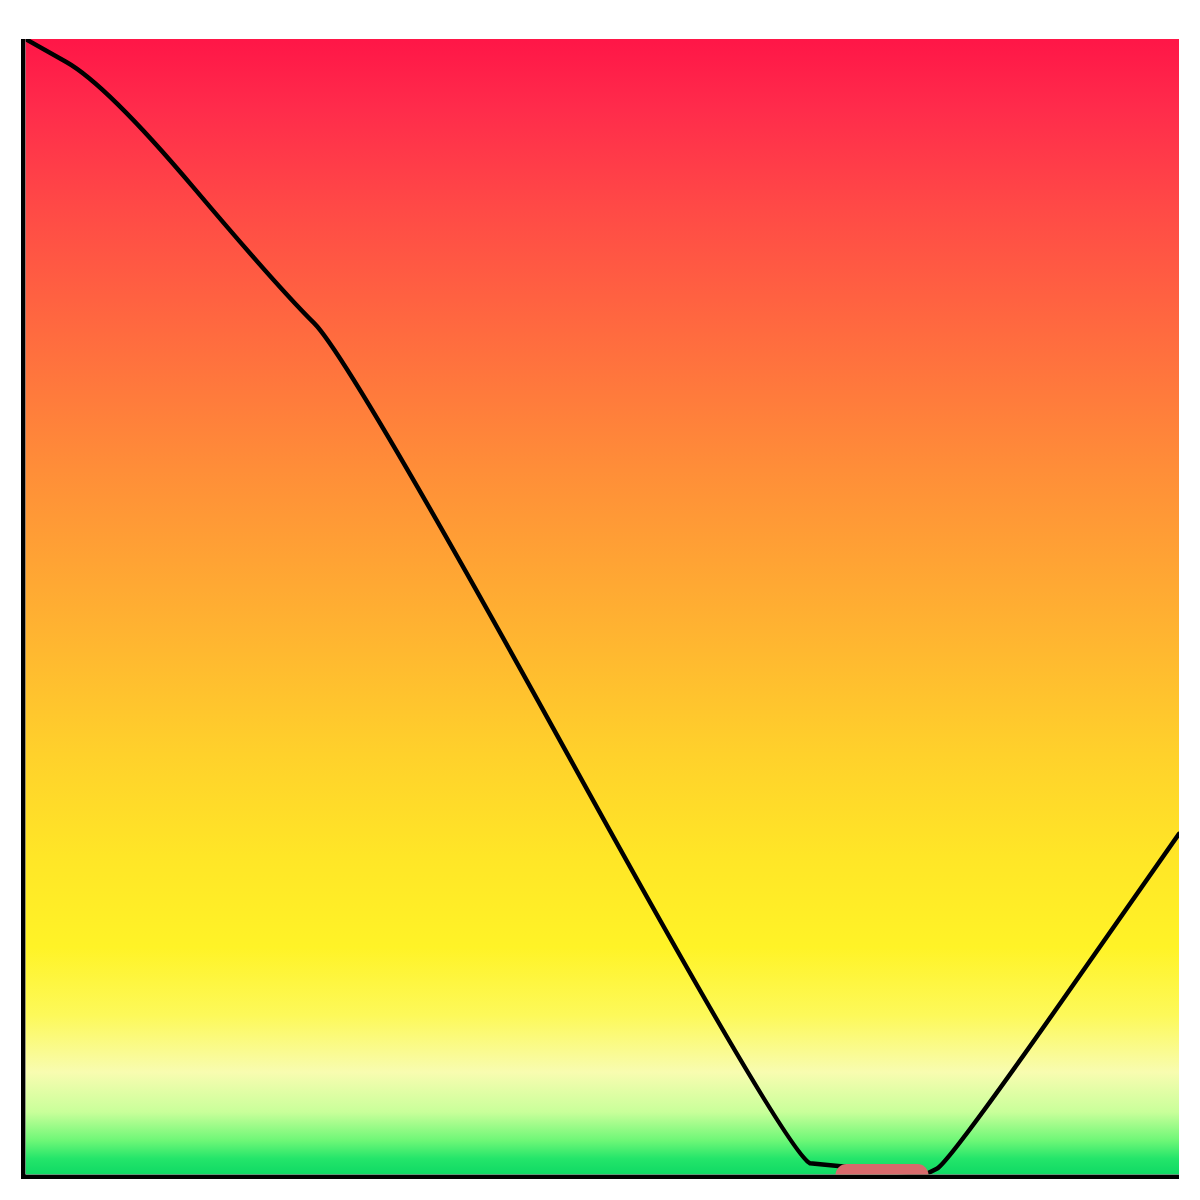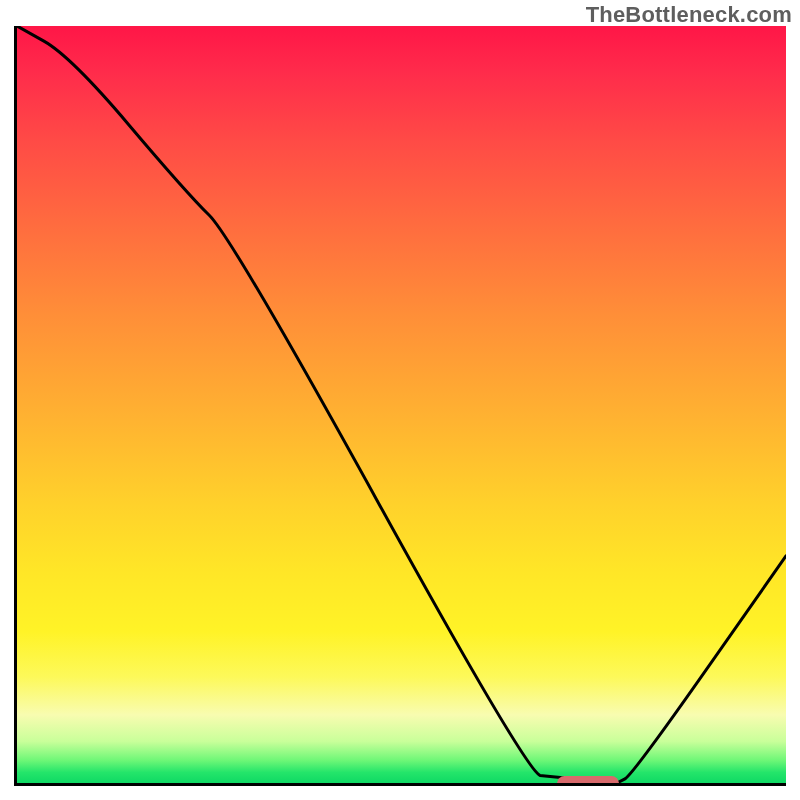--- a/index.html
+++ b/index.html
@@ -62,21 +62,20 @@
     height: 15px;
     border-radius: 8px;
     background: #d86a6c;
   }
 </style>
 </head>
 <body>
 
 <div class="frame">
 
-  <div class="watermark">TheBottleneck.com</div>
 
   <div class="plot">
     <div class="gradient"></div>
 
     <svg class="curve" viewBox="0 0 772 760" preserveAspectRatio="none">
       <path d="M 0 0 Q 0 0 27.020000000000003 15.199999999999989 Q 54.040000000000006 30.399999999999977 111.94 98.79999999999995 Q 169.84 167.19999999999993 193 190 Q 216.16000000000003 212.80000000000007 362.84000000000003 478.8 Q 509.52000000000004 744.8 524.96 752.4 L 602.16 760 Q 602.16 760 609.88 756.2 Q 617.6 752.4 694.8 642.2 L 772 532 L 772 532" fill="none" stroke="#000" stroke-width="3" stroke-linecap="round" stroke-linejoin="round"></path>
     </svg>
 
     <div class="marker" style="left: 540.4px; width: 61.76px; bottom: -8px;"></div>
   </div>

